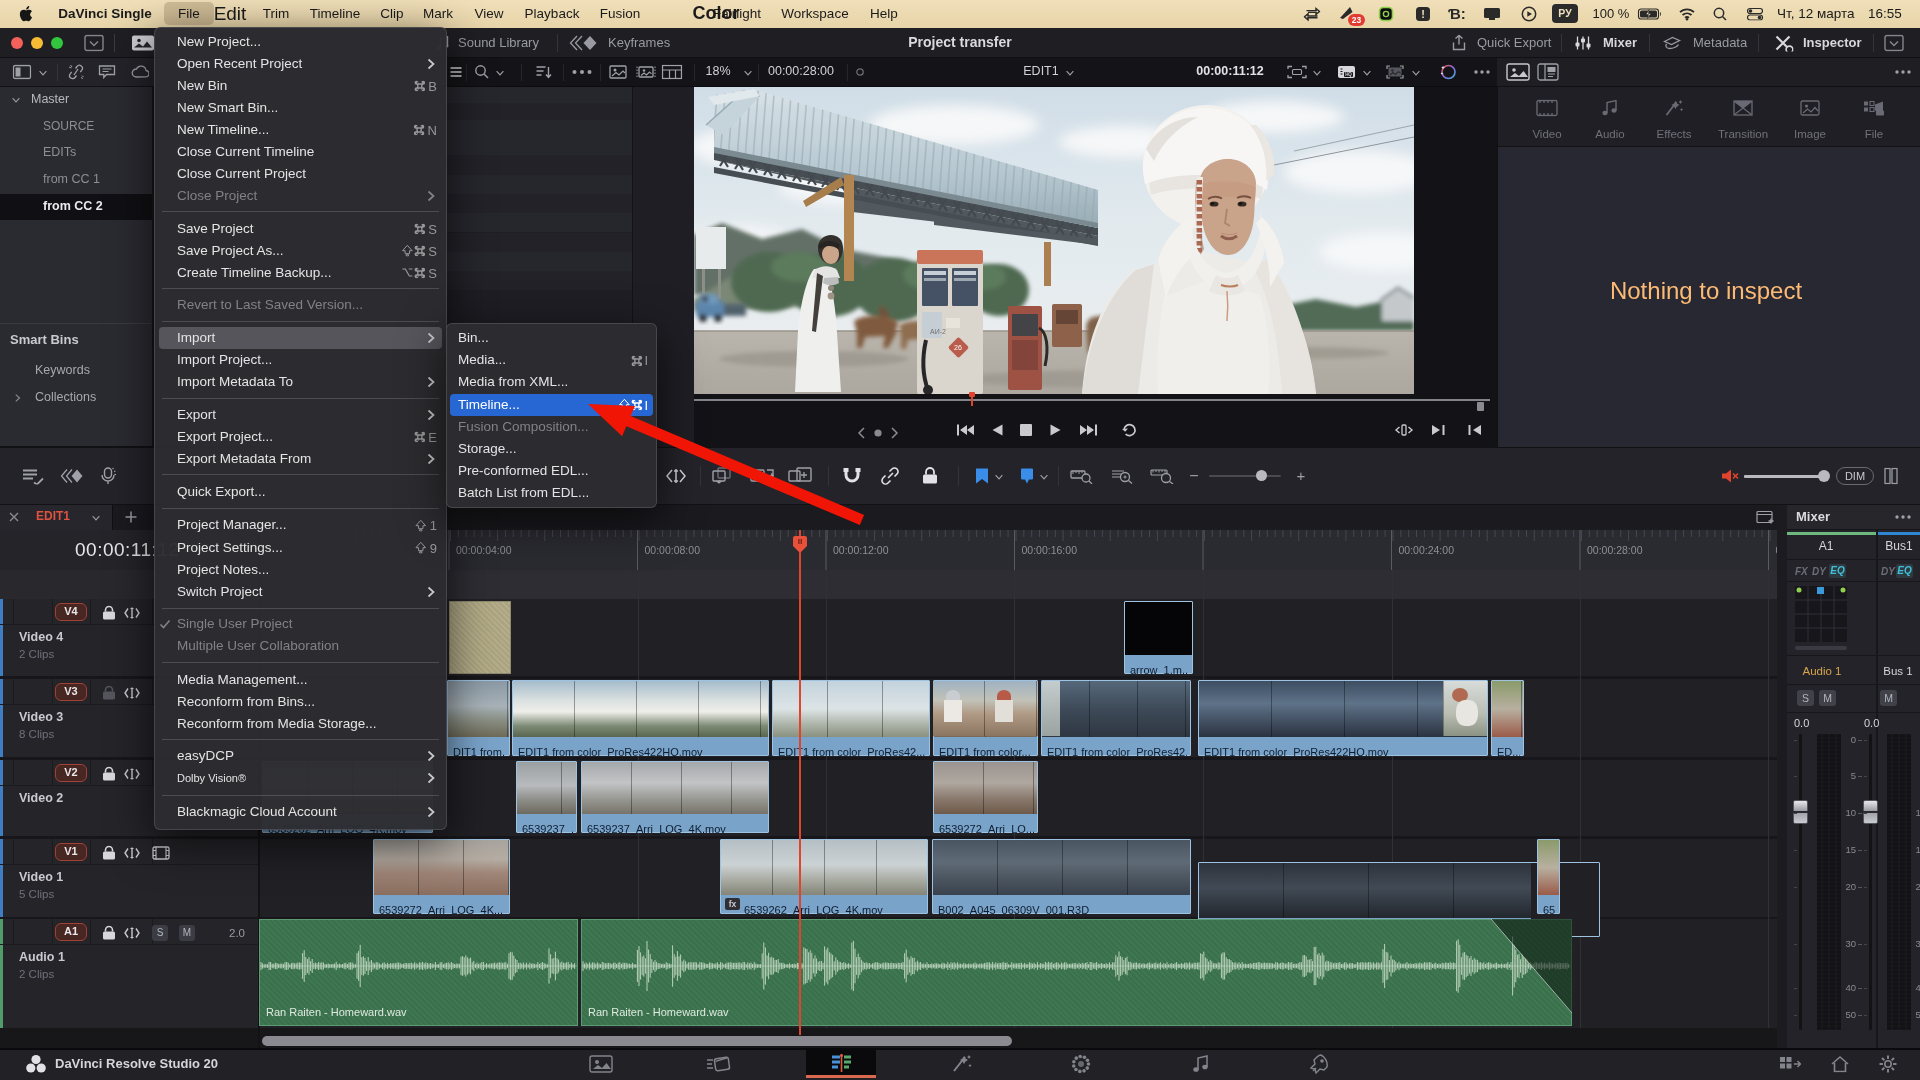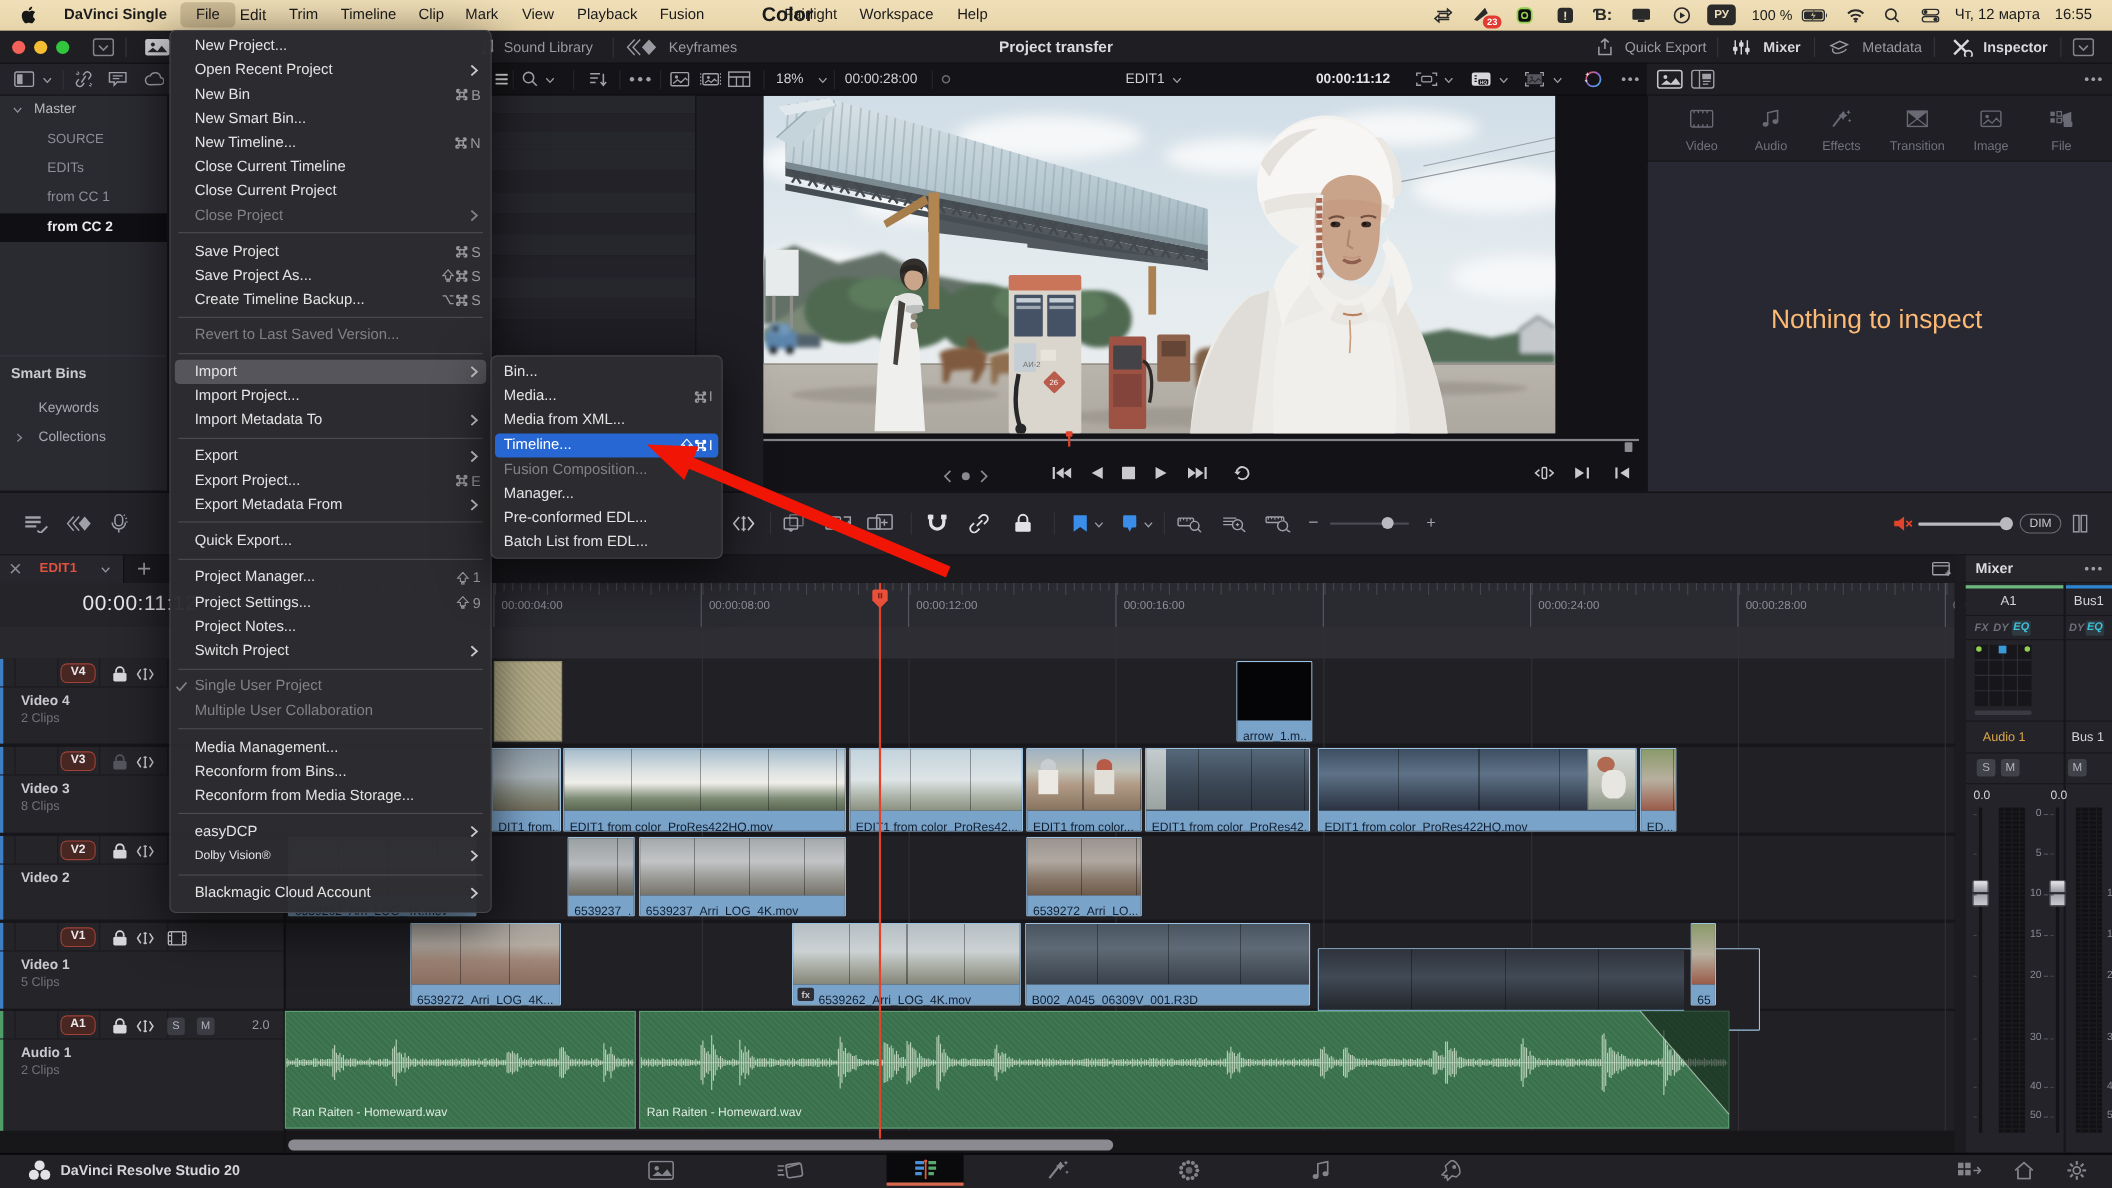--- a/index.html
+++ b/index.html
@@ -10,21 +10,21 @@
 
 <div style="left:0;top:0;width:1920px;height:28px;background:linear-gradient(#f0dfb9,#e7d4a9)">
 <div class="ic" style="left:26px;top:14px;">
       <svg width="14" height="16" viewBox="0 0 14 17" style="">
         <path d="M11.6 8.6c0-2 1.7-3 1.8-3.1-1-1.4-2.5-1.6-3-1.6-1.3-.1-2.5.75-3.2.75-.6 0-1.6-.73-2.7-.71-1.4 0-2.7.8-3.4 2-1.4 2.5-.35 6.2 1 8.2.65 1 1.45 2.1 2.5 2.05 1-.04 1.4-.65 2.6-.65s1.55.65 2.6.63c1.1-.02 1.8-1 2.45-2 .75-1.13 1.05-2.2 1.07-2.3-.02-.01-2.05-.8-2.07-3.1zM9.6 2.6c.55-.7.95-1.65.85-2.6-.8.03-1.8.55-2.4 1.23-.5.6-1 1.6-.9 2.5.9.1 1.85-.45 2.45-1.13z" fill="#161616"></path>
       </svg>
     </div>
 <div style="left:164px;top:2px;width:50px;height:23px;background:rgba(90,70,40,.22);border-radius:5px"></div>
 <div class="t" style="left:105px;top:14px;font-size:13.5px;color:#1a1a1a;font-weight:700;transform:translate(-50%,-50%);">DaVinci Single</div>
 <div class="t" style="left:189px;top:14px;font-size:13.5px;color:#1a1a1a;font-weight:400;transform:translate(-50%,-50%);">File</div>
-<div class="t" style="left:230px;top:14px;font-size:14px;color:#1a1a1a;font-weight:400;transform:translate(-50%,-50%);">Edit</div>
+<div class="t" style="left:230px;top:14px;font-size:19px;color:#1a1a1a;font-weight:400;transform:translate(-50%,-50%);">Edit</div>
 <div class="t" style="left:276px;top:14px;font-size:13.5px;color:#1a1a1a;font-weight:400;transform:translate(-50%,-50%);">Trim</div>
 <div class="t" style="left:335px;top:14px;font-size:13.5px;color:#1a1a1a;font-weight:400;transform:translate(-50%,-50%);">Timeline</div>
 <div class="t" style="left:392px;top:14px;font-size:13.5px;color:#1a1a1a;font-weight:400;transform:translate(-50%,-50%);">Clip</div>
 <div class="t" style="left:438px;top:14px;font-size:13.5px;color:#1a1a1a;font-weight:400;transform:translate(-50%,-50%);">Mark</div>
 <div class="t" style="left:489px;top:14px;font-size:13.5px;color:#1a1a1a;font-weight:400;transform:translate(-50%,-50%);">View</div>
 <div class="t" style="left:552px;top:14px;font-size:13.5px;color:#1a1a1a;font-weight:400;transform:translate(-50%,-50%);">Playback</div>
 <div class="t" style="left:620px;top:14px;font-size:13.5px;color:#1a1a1a;font-weight:400;transform:translate(-50%,-50%);">Fusion</div>
 <div class="t" style="left:716px;top:14px;font-size:18px;color:#1a1a1a;font-weight:700;transform:translate(-50%,-50%);">Color</div>
 <div class="t" style="left:737px;top:14px;font-size:13.5px;color:#1a1a1a;font-weight:400;transform:translate(-50%,-50%);">Fairlight</div>
 <div class="t" style="left:815px;top:14px;font-size:13.5px;color:#1a1a1a;font-weight:400;transform:translate(-50%,-50%);">Workspace</div>
@@ -1940,18 +1940,18 @@
 <div style="left:648px;top:404.8px;transform:translate(-100%,-50%);display:flex;align-items:center;position:absolute">
     <svg width="12" height="12" viewBox="0 0 12 12" style="">
       <path d="M6 .8 1.2 6.2h2.6v3h4.4v-3h2.6zM4.9 10.2h2.2v1.4H4.9z" fill="none" stroke="#ffffff" stroke-width="1"></path>
     </svg>
     <svg width="12" height="12" viewBox="0 0 12 12" style="">
       <path d="M3.2 1.2a2 2 0 0 0 0 4h.6v2.6h-.6a2 2 0 1 0 2 2v-.6h2.6v.6a2 2 0 1 0 2-2h-.6V5.2h.6a2 2 0 1 0-2-2v.6H5.2v-.6a2 2 0 0 0-2-2zm.6 2.6v-.6a.6.6 0 1 1 .6.6zm4.4 0a.6.6 0 1 1 .6-.6v.6zM5.2 5.2h2.6v2.6H5.2zM3.8 9.2h.6v.6a.6.6 0 1 1-.6-.6zm4.4 0h.6a.6.6 0 1 1-.6.6z" fill="#ffffff"></path>
     </svg>
     <span style="font-size:13px;color:#ffffff;margin-left:2px">I</span>
   </div>
 <div class="t" style="left:458px;top:426.5px;font-size:13.5px;color:#828286;font-weight:400;transform:translateY(-50%);">Fusion Composition...</div>
-<div class="t" style="left:458px;top:448.5px;font-size:13.5px;color:#e4e4e5;font-weight:400;transform:translateY(-50%);">Manager...</div>
+<div class="t" style="left:458px;top:448.5px;font-size:13.5px;color:#e4e4e5;font-weight:400;transform:translateY(-50%);">Storage...</div>
 <div class="t" style="left:458px;top:470.5px;font-size:13.5px;color:#e4e4e5;font-weight:400;transform:translateY(-50%);">Pre-conformed EDL...</div>
 <div class="t" style="left:458px;top:493px;font-size:13.5px;color:#e4e4e5;font-weight:400;transform:translateY(-50%);">Batch List from EDL...</div>
 <div style="left:540px;top:380px;width:360px;height:170px"><svg width="360" height="170" viewBox="540 380 360 170" style="">
       <polygon points="588.0,404.0 622.1,436.3 626.4,426.2 859.9,525.1 864.1,514.9 630.7,416.1 635.0,406.0" fill="#f01505"></polygon>
     </svg></div>
 
 </body></html>

